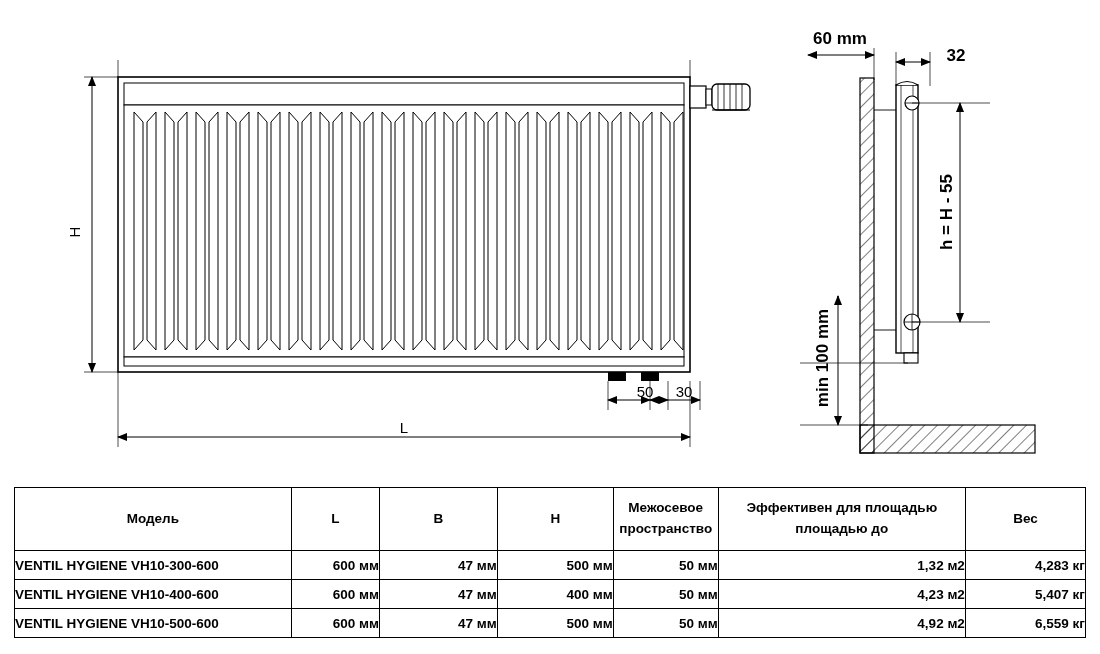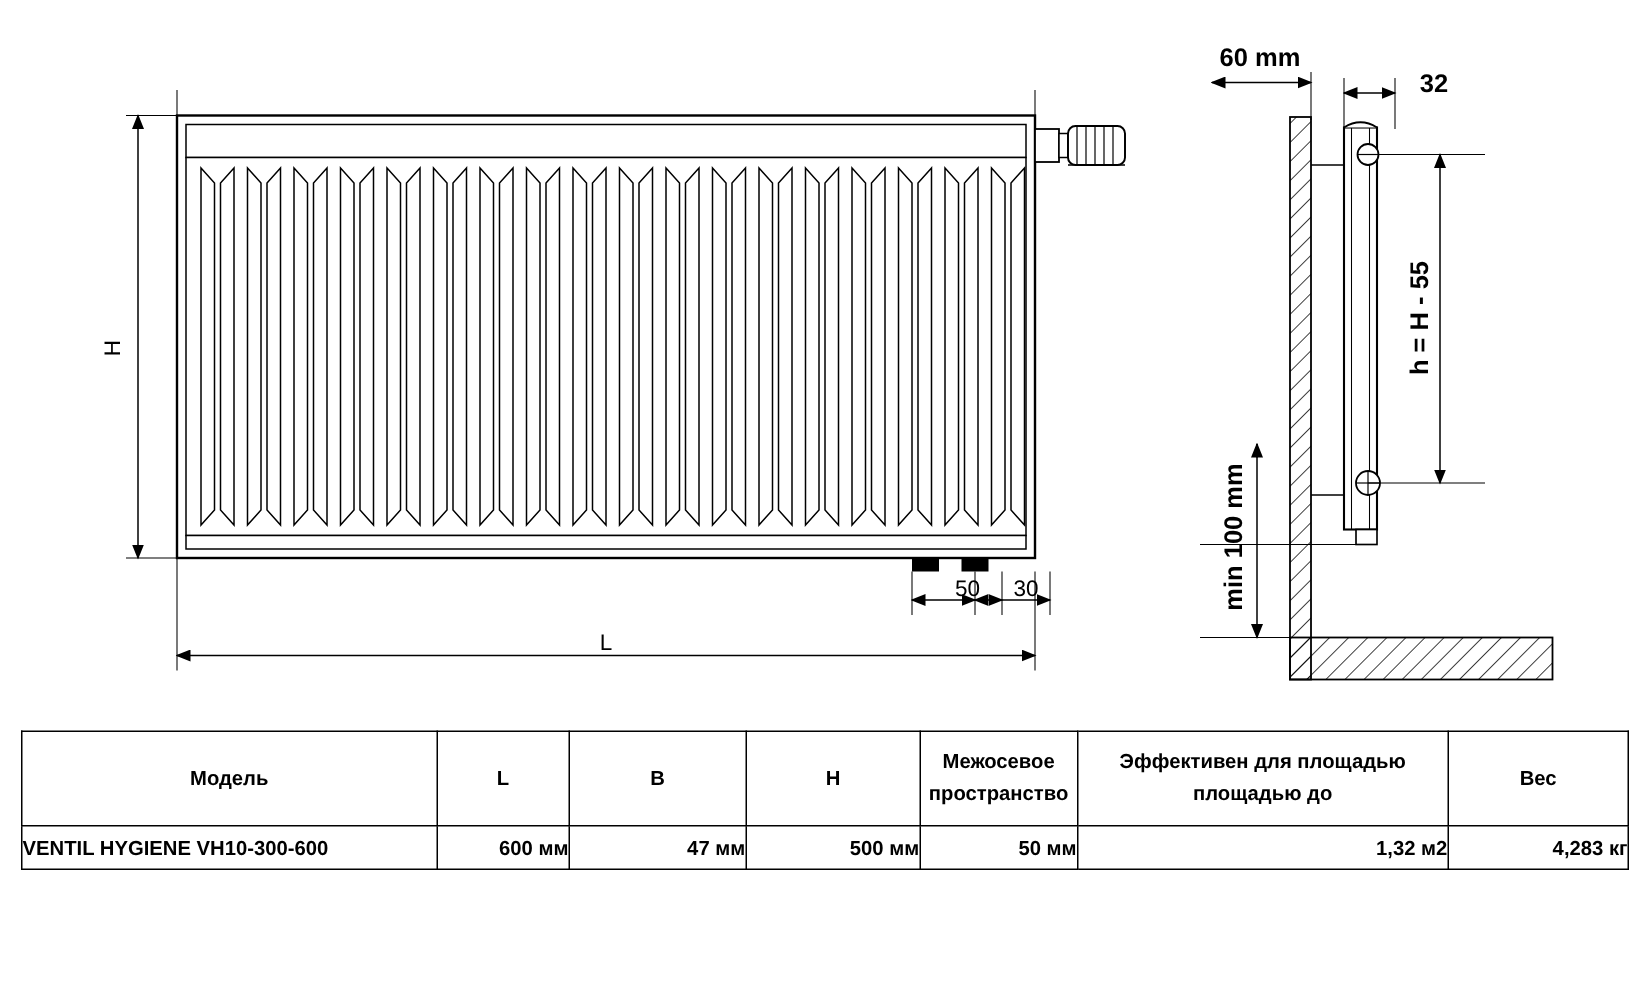--- a/index.html
+++ b/index.html
@@ -241,17 +241,35 @@
       <tbody>
         <tr>
           <td class="model">VENTIL HYGIENE VH10-300-600</td>
           <td>600 мм</td>
           <td>47 мм</td>
           <td>500 мм</td>
           <td>50 мм</td>
           <td>1,32 м2</td>
           <td>4,283 кг</td>
         </tr>
+        <tr>
+          <td class="model">VENTIL HYGIENE VH10-400-600</td>
+          <td>600 мм</td>
+          <td>47 мм</td>
+          <td>400 мм</td>
+          <td>50 мм</td>
+          <td>4,23 м2</td>
+          <td>5,407 кг</td>
+        </tr>
+        <tr>
+          <td class="model">VENTIL HYGIENE VH10-500-600</td>
+          <td>600 мм</td>
+          <td>47 мм</td>
+          <td>500 мм</td>
+          <td>50 мм</td>
+          <td>4,92 м2</td>
+          <td>6,559 кг</td>
+        </tr>
       </tbody>
     </table>
   </div>
 
 </div>
 
 </body></html>

